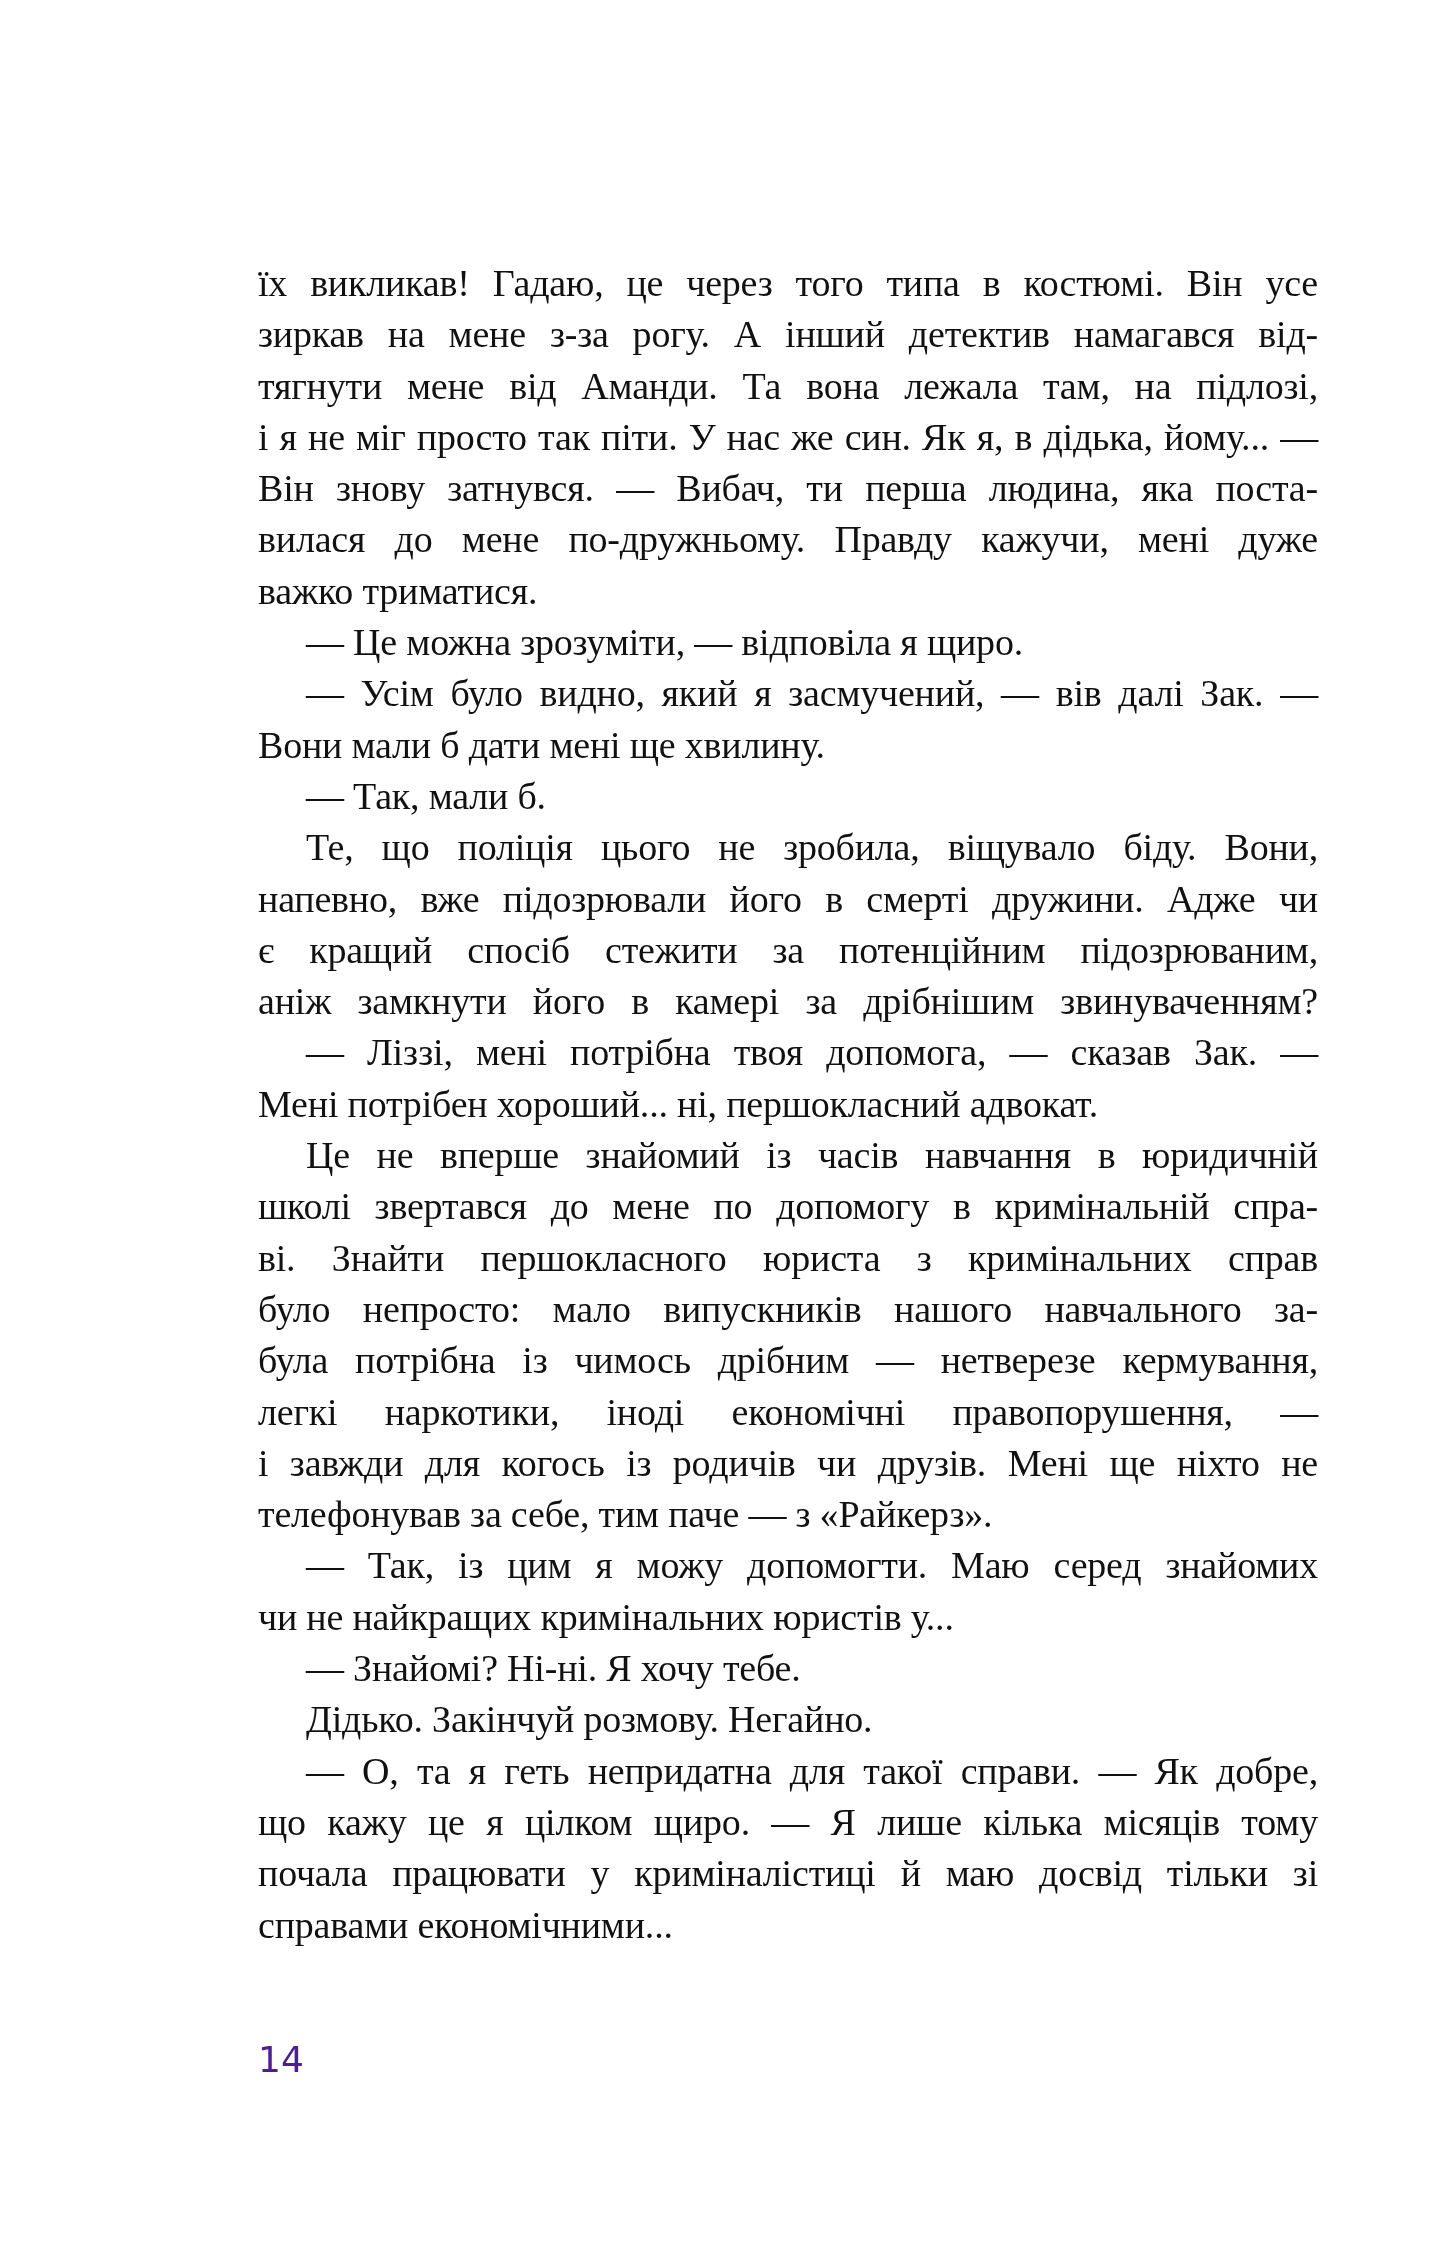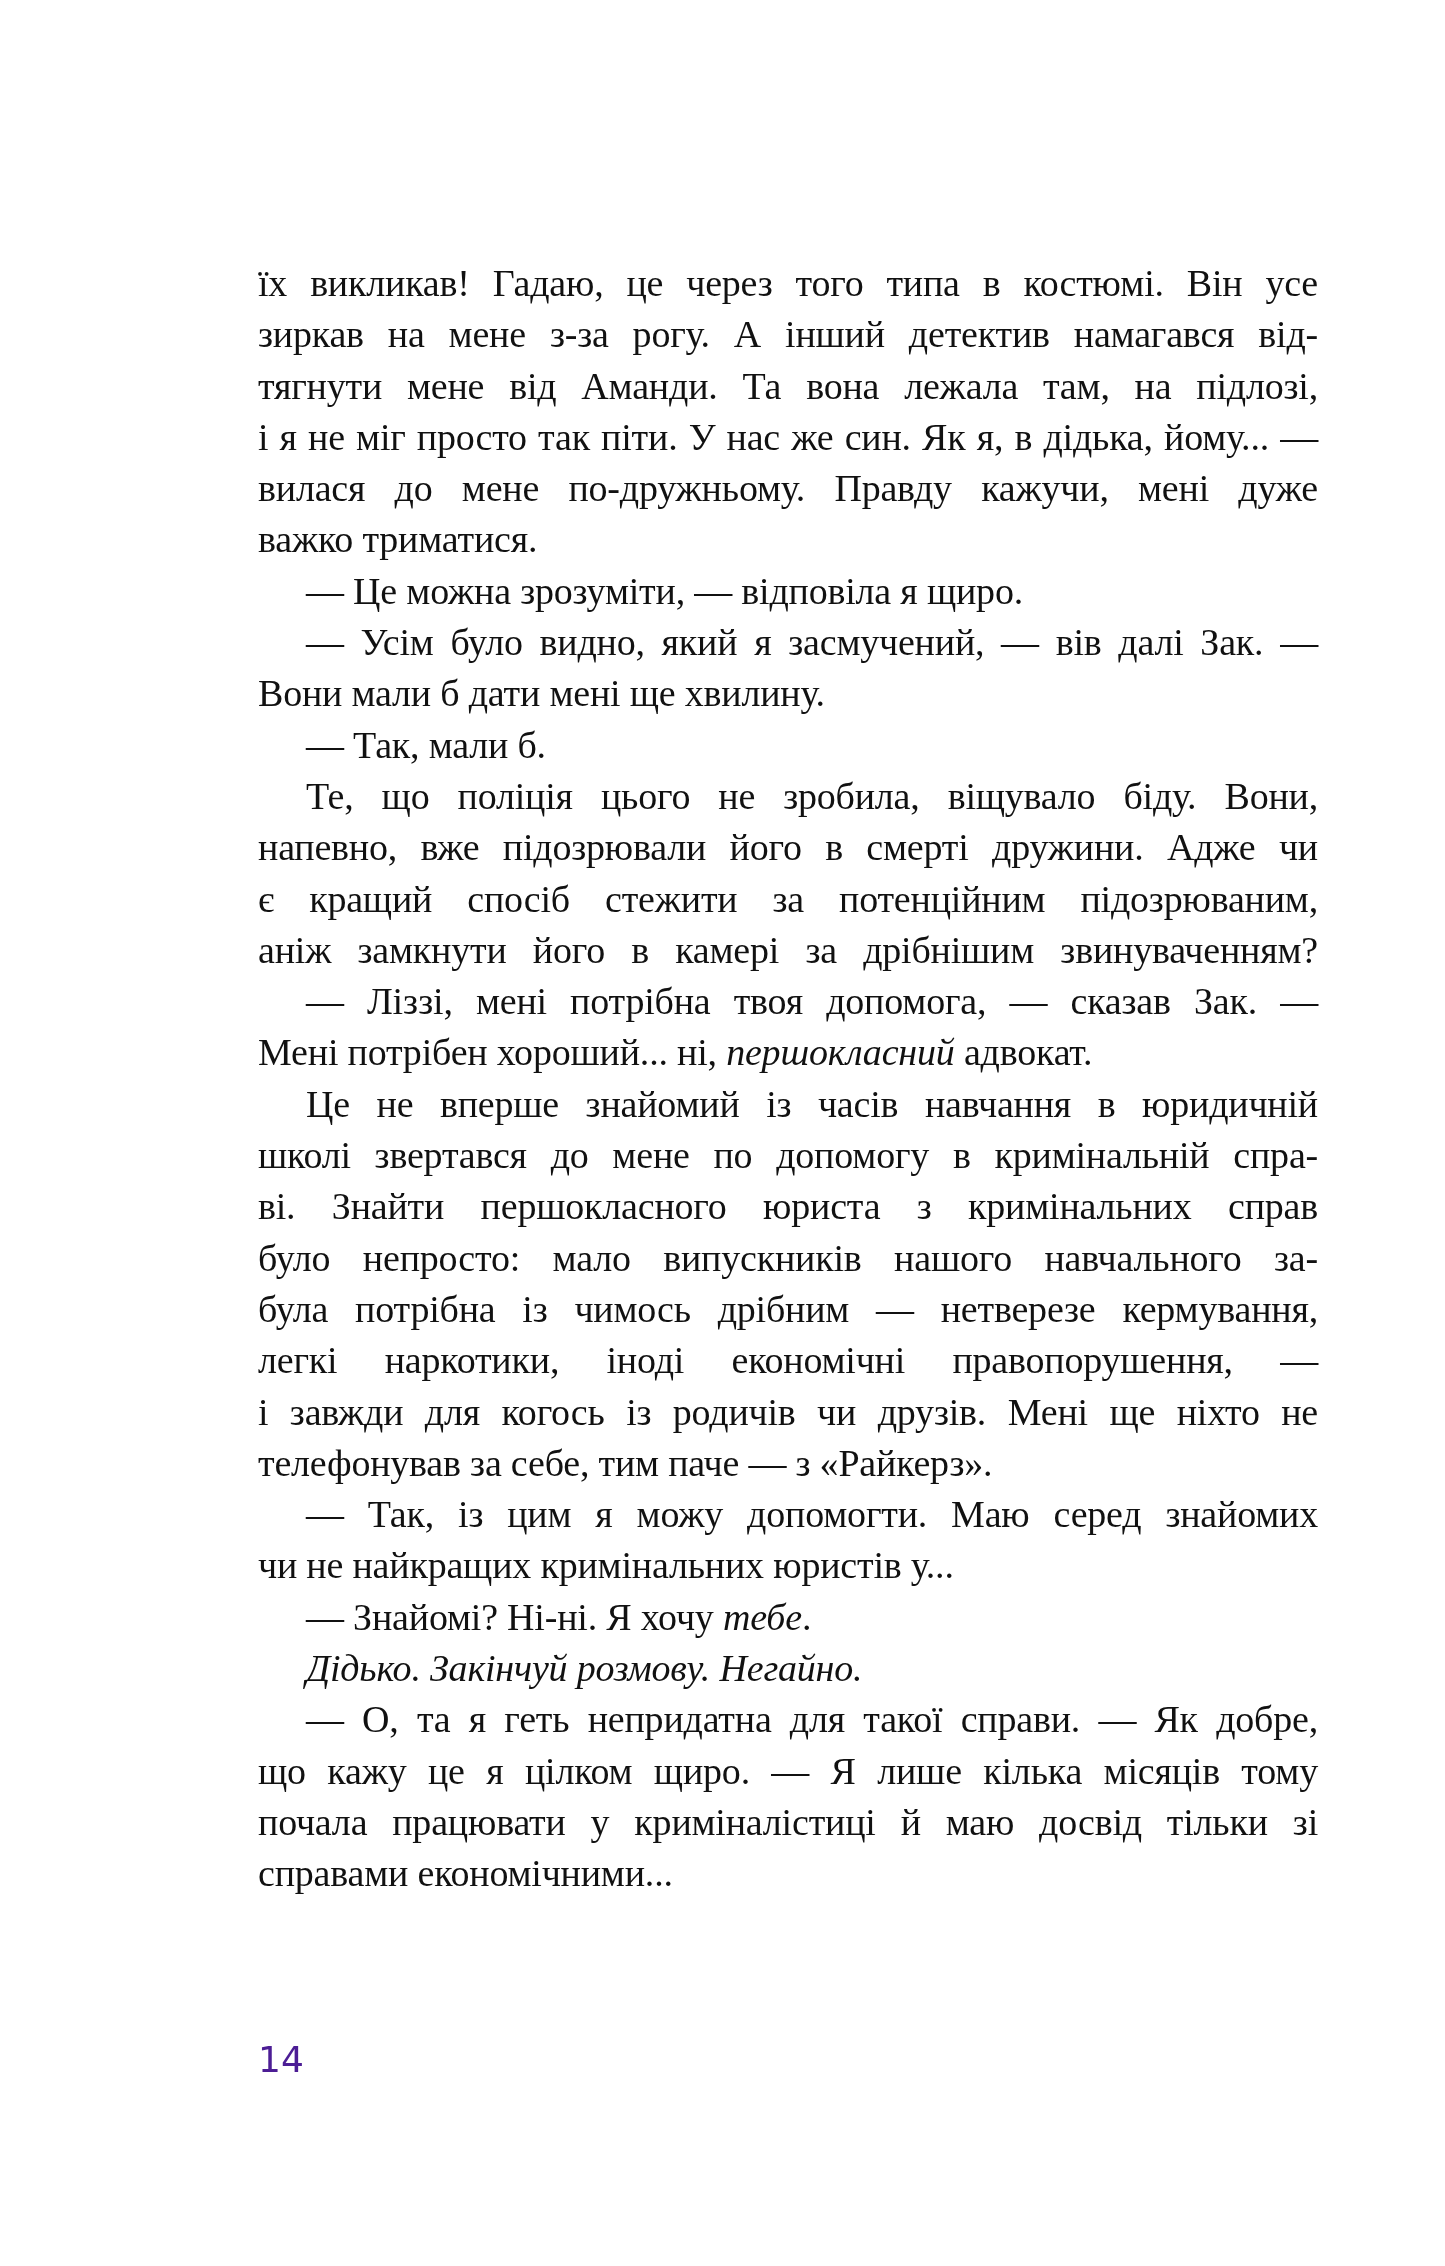--- a/index.html
+++ b/index.html
@@ -19,40 +19,41 @@
     top: 258px;
     width: 1060px;
     font-size: 38px;
     line-height: 51.3px;
     letter-spacing: -0.2px;
   }
   .line { height: 51.3px; }
   .line.j { text-align: justify; text-align-last: justify; text-justify: inter-word; }
   .line.l { text-align: left; }
   .line.ind { padding-left: 48px; }
-  .it { font-style: italic; }
+  .it { }
   .page-number {
     position: absolute;
     left: 230px;
     top: 2042px;
     font-family: "DejaVu Sans", "Liberation Sans", sans-serif;
     font-size: 36px;
     line-height: 1;
     color: #4c1d95;
   }
 </style>
 </head>
 <body>
 
 <div class="page">
   <div class="text-block">
     <div class="line j">їх викликав! Гадаю, це через того типа в костюмі. Він усе</div>
     <div class="line j">зиркав на мене з-за рогу. А інший детектив намагався від-</div>
     <div class="line j">тягнути мене від Аманди. Та вона лежала там, на підлозі,</div>
     <div class="line j">і я не міг просто так піти. У нас же син. Як я, в дідька, йому... —</div>
+    <div class="line j">Він знову затнувся. — Вибач, ти перша людина, яка поста-</div>
     <div class="line j">вилася до мене по-дружньому. Правду кажучи, мені дуже</div>
     <div class="line l">важко триматися.</div>
     <div class="line l ind">— Це можна зрозуміти, — відповіла я щиро.</div>
     <div class="line j ind">— Усім було видно, який я засмучений, — вів далі Зак. —</div>
     <div class="line l">Вони мали б дати мені ще хвилину.</div>
     <div class="line l ind">— Так, мали б.</div>
     <div class="line j ind">Те, що поліція цього не зробила, віщувало біду. Вони,</div>
     <div class="line j">напевно, вже підозрювали його в смерті дружини. Адже чи</div>
     <div class="line j">є кращий спосіб стежити за потенційним підозрюваним,</div>
     <div class="line j">аніж замкнути його в камері за дрібнішим звинуваченням?</div>

